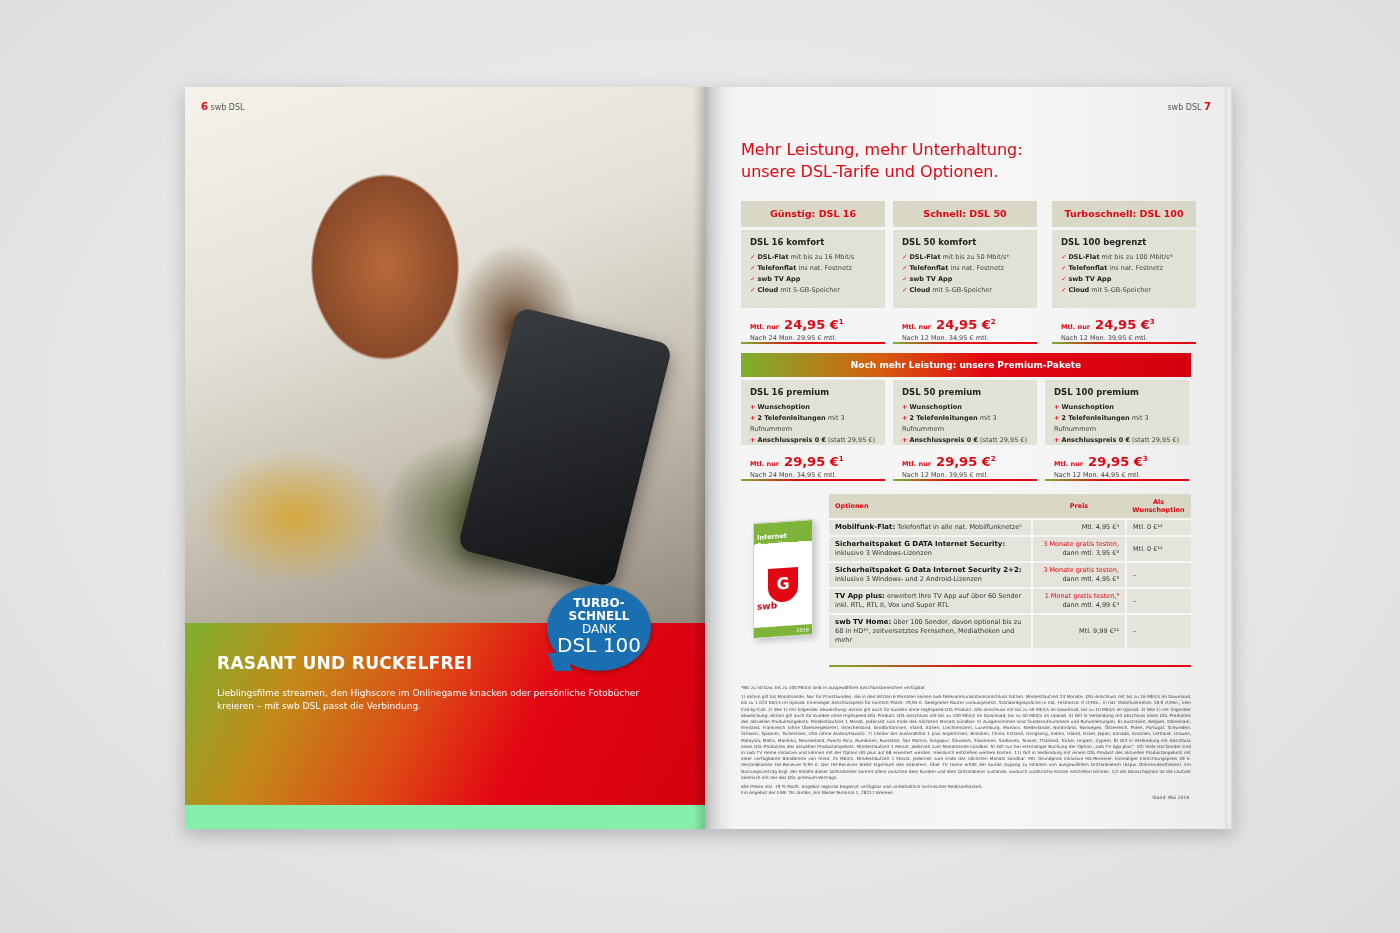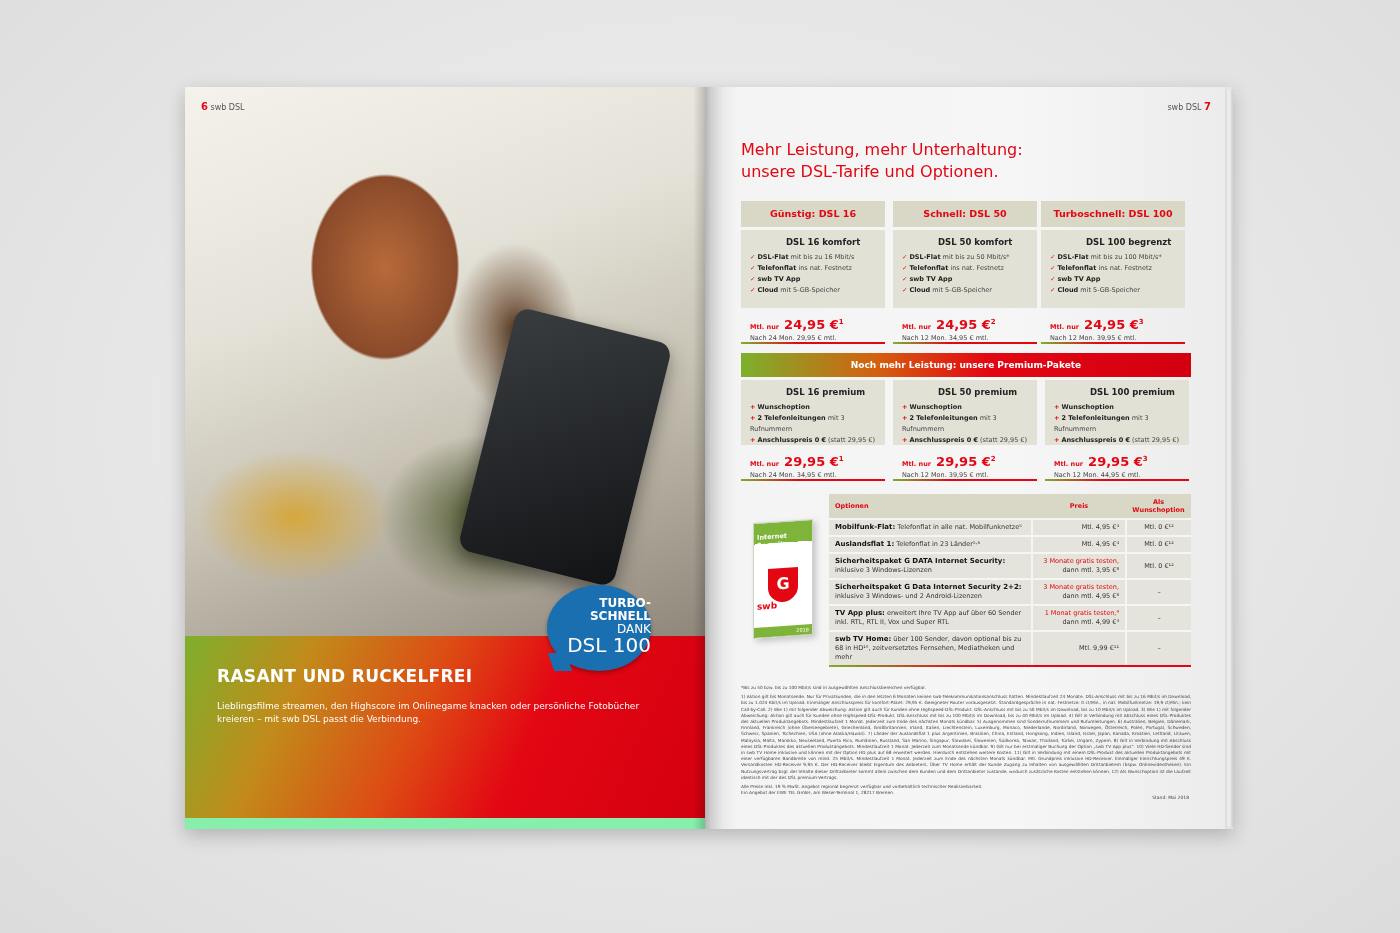--- a/index.html
+++ b/index.html
@@ -16,34 +16,34 @@
     radial-gradient(ellipse 90px 120px at 330px 240px,#6b4a30 0%,transparent 70%),
     radial-gradient(ellipse 130px 90px at 110px 430px,#d5a73e 0%,transparent 75%),
     radial-gradient(ellipse 140px 110px at 300px 430px,#4f5a2e 0%,transparent 75%),
     linear-gradient(160deg,#f4f2ea 0%,#e4e2d8 35%,#c9c4b6 60%,#8d8478 100%);}
   .tablet{position:absolute;left:300px;top:235px;width:160px;height:250px;background:linear-gradient(150deg,#3a3d40,#111315);border-radius:14px;transform:rotate(14deg);box-shadow:0 8px 20px rgba(0,0,0,.45);}
   .pagenum{position:absolute;font-size:8px;color:#555;}
   .pagenum b{color:#e30613;font-size:10px;}
   .pagenum.l{left:16px;top:14px;}
   .pagenum.r{right:14px;top:14px;}
   
-  .panel{position:absolute;left:0;top:549px;width:520px;height:182px;background:linear-gradient(115deg,#7db02d 0%,#c28a1a 22%,#dd4b14 45%,#e30613 65%,#d4000f 100%);}
+  .panel{position:absolute;left:0;top:536px;width:520px;height:182px;background:linear-gradient(115deg,#7db02d 0%,#c28a1a 22%,#dd4b14 45%,#e30613 65%,#d4000f 100%);}
   .panel h2{position:absolute;left:32px;top:30px;margin:0;color:#fff;font-family:"DejaVu Sans",sans-serif;font-weight:bold;font-size:17px;letter-spacing:.3px;}
   .panel p{position:absolute;left:32px;top:64px;width:440px;margin:0;color:#fff;font-size:9px;line-height:13px;}
-  .bubble{position:absolute;left:362px;top:498px;width:104px;height:86px;background:#1a6fb0;border-radius:50%;color:#fff;text-align:right;box-shadow:0 2px 4px rgba(0,0,0,.3);}
+  .bubble{position:absolute;left:362px;top:498px;width:104px;height:86px;background:#1a6fb0;border-radius:50%;color:#fff;text-align:center;box-shadow:0 2px 4px rgba(0,0,0,.3);}
   .bubble:after{content:"";position:absolute;left:4px;bottom:0;width:18px;height:18px;background:#1a6fb0;transform:skewX(20deg);}
   .bubble .b1{display:block;font-weight:bold;font-size:12px;line-height:13px;margin-top:12px;}
   .bubble .b2{display:block;font-size:12px;line-height:13px;}
   .bubble .b3{display:block;font-weight:normal;font-size:20px;line-height:19px;position:relative;z-index:1;}
   
   .rtitle{position:absolute;left:36px;top:52px;color:#e30613;font-size:16px;line-height:22px;margin:0;font-weight:normal;}
   .tier{position:absolute;width:144px;}
   .tier .hd{height:26px;background:#d9d7c6;color:#e30613;font-weight:bold;font-size:9.5px;text-align:center;line-height:26px;}
   .tier .bd{margin-top:3px;background:#e2e1d6;padding:7px 9px 6px;height:65px;}
-  .tier .nm{font-weight:bold;font-size:8.5px;color:#222;margin-bottom:5px;margin-left:36px;}
+  .tier .nm{font-weight:bold;font-size:8.5px;color:#222;margin-bottom:5px;}
   .tier ul{list-style:none;margin:0;padding:0;}
   .tier li{font-size:6.5px;color:#444;line-height:11px;}
   .tier li b{color:#222;}
   .tier li .ck{color:#e30613;font-weight:bold;margin-right:2px;}
   .price{padding:6px 9px 0;height:28px;}
   .price .mt{color:#e30613;font-weight:bold;font-size:6.5px;}
   .price .val{color:#e30613;font-weight:bold;font-size:13px;}
   .price .val sup{font-size:7px;}
   .price .after{font-size:6.5px;color:#444;margin-top:1px;}
   .gline{height:2px;background:linear-gradient(90deg,#7db02d,#e30613 40%,#e30613);}
@@ -56,21 +56,21 @@
   .boxfront{position:absolute;left:14px;top:2px;width:58px;height:114px;background:linear-gradient(180deg,#7fb43a 0%,#7fb43a 18%,#fff 18%,#fff 100%);border:1px solid #cfd6c4;box-shadow:3px 3px 6px rgba(0,0,0,.2);transform:skewY(-4deg);}
   .boxfront .is{position:absolute;left:3px;top:10px;color:#fff;font-size:6.5px;font-weight:bold;}
   .boxfront .gd{position:absolute;left:14px;top:46px;width:30px;height:34px;background:#e30613;border-radius:0 0 15px 15px;color:#fff;font-weight:bold;font-size:16px;text-align:center;line-height:32px;}
   .boxfront .swb{position:absolute;left:3px;top:78px;color:#e30613;font-weight:bold;font-size:9px;}
   .boxfront .yr{position:absolute;left:0;bottom:0;width:100%;height:10px;background:#7fb43a;color:#fff;font-size:5px;text-align:right;line-height:10px;box-sizing:border-box;padding-right:3px;}
   .opts{position:absolute;left:124px;top:407px;width:362px;border-collapse:collapse;font-size:6.5px;color:#333;}
   .opts th{background:#d9d7c6;color:#e30613;font-weight:bold;font-size:6.5px;text-align:left;padding:4px 6px;height:9px;}
   .opts th.c{text-align:center;}
   .opts td{background:#e5e4dc;padding:3px 6px;border-top:2px solid #f5f5f5;vertical-align:middle;line-height:9px;}
   .opts td.p{text-align:right;border-left:2px solid #f5f5f5;width:80px;}
-  .opts td.w{text-align:center;border-left:2px solid #f5f5f5;width:52px;}
+  .opts td.w{text-align:left;border-left:2px solid #f5f5f5;width:52px;}
   .opts td b{color:#111;font-size:7px;}
   .opts .red{color:#e30613;}
   .optline{position:absolute;left:124px;top:578px;width:362px;height:2px;background:linear-gradient(90deg,#7db02d,#e30613 40%,#e30613);}
   .fine{position:absolute;left:36px;top:598px;width:450px;font-size:4.3px;line-height:6.2px;color:#444;text-align:justify;}
   .fine p{margin:0 0 3px;}
   .stand{position:absolute;right:36px;top:708px;font-size:4.5px;color:#444;}
 </style>
 </head>
 <body>
 
@@ -139,21 +139,21 @@
         </ul>
       </div>
       <div class="price">
         <span class="mt">Mtl. nur</span>
         <span class="val"><span>24,95 €</span><sup>2</sup></span>
         <div class="after">Nach 12 Mon. 34,95 € mtl.</div>
       </div>
       <div class="gline"></div>
     </div>
 
-    <div class="tier" style="left:336px;top:114px;">
+    <div class="tier" style="left:347px;top:114px;">
       <div class="hd">Turboschnell: DSL 100</div>
       <div class="bd">
         <div class="nm">DSL 100 begrenzt</div>
         <ul>
           <li><span class="ck">✓</span><b>DSL-Flat</b><span> mit bis zu 100 Mbit/s*</span></li>
           <li><span class="ck">✓</span><b>Telefonflat</b><span> ins nat. Festnetz</span></li>
           <li><span class="ck">✓</span><b>swb TV App</b><span></span></li>
           <li><span class="ck">✓</span><b>Cloud</b><span> mit 5-GB-Speicher</span></li>
         </ul>
       </div>
@@ -235,25 +235,20 @@
           <th class="c">Als Wunschoption</th>
         </tr>
       </thead>
       <tbody>
         <tr>
           <td><b>Mobilfunk-Flat:</b><span> Telefonflat in alle nat. Mobilfunknetze⁵</span></td>
           <td class="p"><span>Mtl. 4,95 €⁴</span></td>
           <td class="w">Mtl. 0 €¹²</td>
         </tr>
         <tr>
-          <td><b>Auslandsflat 1:</b><span> Telefonflat in 23 Länder⁵·⁶</span></td>
-          <td class="p"><span>Mtl. 4,95 €⁴</span></td>
-          <td class="w">Mtl. 0 €¹²</td>
-        </tr>
-        <tr>
           <td><b>Sicherheitspaket G DATA Internet Security:</b><br><span>inklusive 3 Windows-Lizenzen</span></td>
           <td class="p"><span class="red">3 Monate gratis testen,</span><br><span>dann mtl. 3,95 €⁸</span></td>
           <td class="w">Mtl. 0 €¹²</td>
         </tr>
         <tr>
           <td><b>Sicherheitspaket G Data Internet Security 2+2:</b><br><span>inklusive 3 Windows- und 2 Android-Lizenzen</span></td>
           <td class="p"><span class="red">3 Monate gratis testen,</span><br><span>dann mtl. 4,95 €⁸</span></td>
           <td class="w">–</td>
         </tr>
         <tr>

